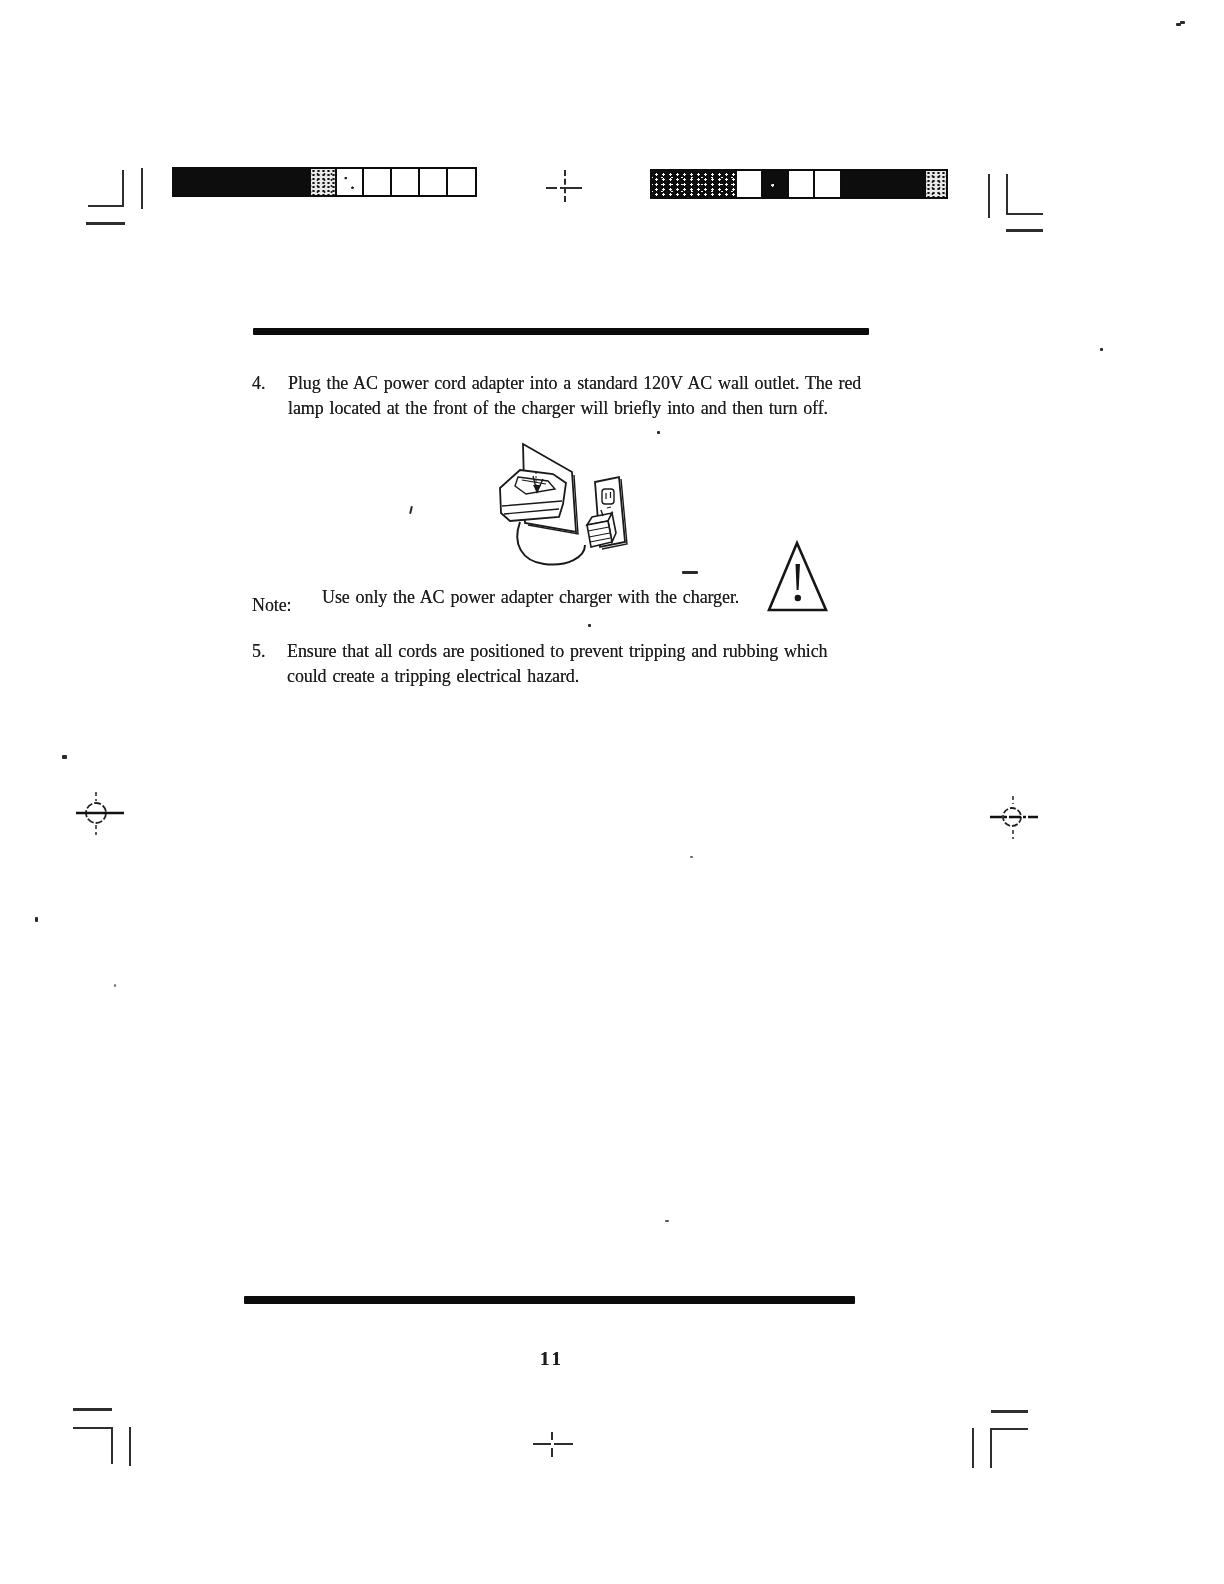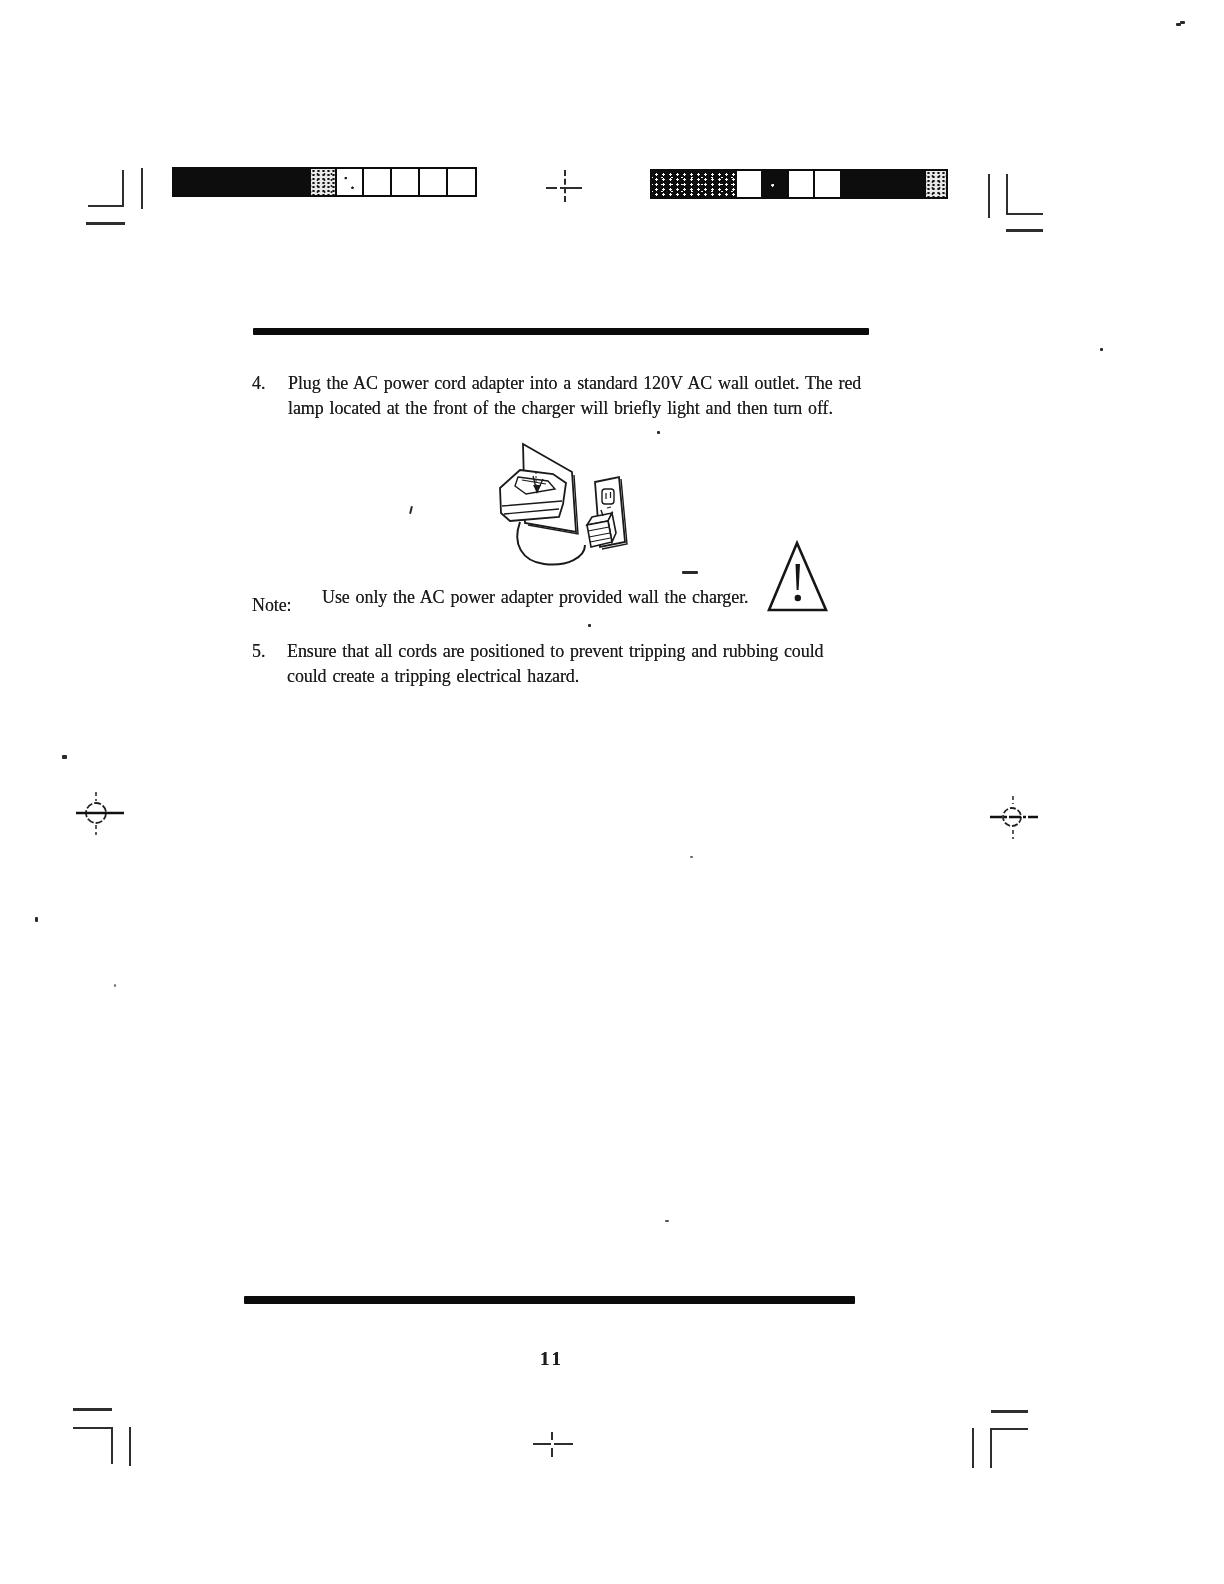--- a/index.html
+++ b/index.html
@@ -95,21 +95,21 @@
 <div>
   <div class="mark" style="left:546px;top:187px;width:11px;height:2px;"></div>
   <div class="mark" style="left:560px;top:187px;width:22px;height:2px;"></div>
   <div class="dash-v" style="left:564px;top:170px;height:32px;"></div>
 </div>
 
 <div class="rule" style="left:253px;top:328px;width:616px;height:7px;"></div>
 
 <div class="t" style="left:252px;top:372px;">4.</div>
 <div class="t" style="left:288px;top:372px;">Plug the AC power cord adapter into a standard 120V AC wall outlet. The red</div>
-<div class="t" style="left:288px;top:397px;">lamp located at the front of the charger will briefly light and then turn off.</div>
+<div class="t" style="left:288px;top:397px;">lamp located at the front of the charger will briefly into and then turn off.</div>
 
 <div class="speck" style="left:410px;top:506px;width:2px;height:8px;transform:rotate(14deg);"></div>
 
 <div class="abs" style="left:478px;top:430px;width:160px;height:150px;">
   <svg width="160" height="150" viewBox="0 0 160 150">
 
     <polygon points="45,14 94,42 98,102 47,93" fill="#ffffff" stroke="#1a1a1a" stroke-width="1.8"></polygon>
     <path d="M96,45 L100,104 L50,95" fill="none" stroke="#1a1a1a" stroke-width="1.4"></path>
 
     <path d="M42,40 L75,44 L88,53 L85,74 L81,87 L32,91 L23,83 L22,58 Z" fill="#ffffff" stroke="#1a1a1a" stroke-width="1.8"></path>
@@ -134,32 +134,32 @@
     <polygon points="109,95 130,91 134,112 113,117" fill="#ffffff" stroke="#1a1a1a" stroke-width="1.6"></polygon>
     <path d="M110,101 L131,97 M111,107 L132,103 M112,112 L132.5,108" fill="none" stroke="#1a1a1a" stroke-width="1.2"></path>
     <path d="M125,86 L123,80" fill="none" stroke="#1a1a1a" stroke-width="1.4"></path>
   </svg>
 </div>
 
 <div class="speck" style="left:682px;top:571px;width:16px;height:3px;"></div>
 <div class="speck" style="left:588px;top:624px;width:3px;height:3px;"></div>
 
 <div class="t" style="left:252px;top:594px;">Note:</div>
-<div class="t" style="left:322px;top:586px;">Use only the AC power adapter provided wall the charger.</div>
+<div class="t" style="left:322px;top:586px;">Use only the AC power adapter charger with the charger.</div>
 
 <div class="abs" style="left:764px;top:538px;width:66px;height:78px;">
   <svg width="66" height="78" viewBox="0 0 66 78">
     <path d="M33,5 L62,72 L5,72 Z" fill="none" stroke="#161616" stroke-width="2.6" stroke-linejoin="miter"></path>
     <path d="M31.5,26 L36,26 L34.6,52 L32.6,52 Z" fill="#161616"></path>
     <circle cx="33.8" cy="60" r="3.2" fill="#161616"></circle>
   </svg>
 </div>
 
 <div class="t" style="left:252px;top:640px;">5.</div>
-<div class="t" style="left:287px;top:640px;">Ensure that all cords are positioned to prevent tripping and rubbing could</div>
+<div class="t" style="left:287px;top:640px;">Ensure that all cords are positioned to prevent tripping and rubbing which</div>
 <div class="t" style="left:287px;top:665px;">could create a tripping electrical hazard.</div>
 
 <div class="abs" style="left:74px;top:792px;width:52px;height:44px;">
   <svg width="52" height="44" viewBox="0 0 52 44">
     <path d="M22,0 L22,9 M22,33 L22,43" fill="none" stroke="#333" stroke-width="1.6" stroke-dasharray="4,3"></path>
     <circle cx="22" cy="21" r="10" fill="none" stroke="#222" stroke-width="1.8" stroke-dasharray="7,2"></circle>
     <path d="M2,21 L50,21" fill="none" stroke="#111" stroke-width="2.6"></path>
   </svg>
 </div>
 

